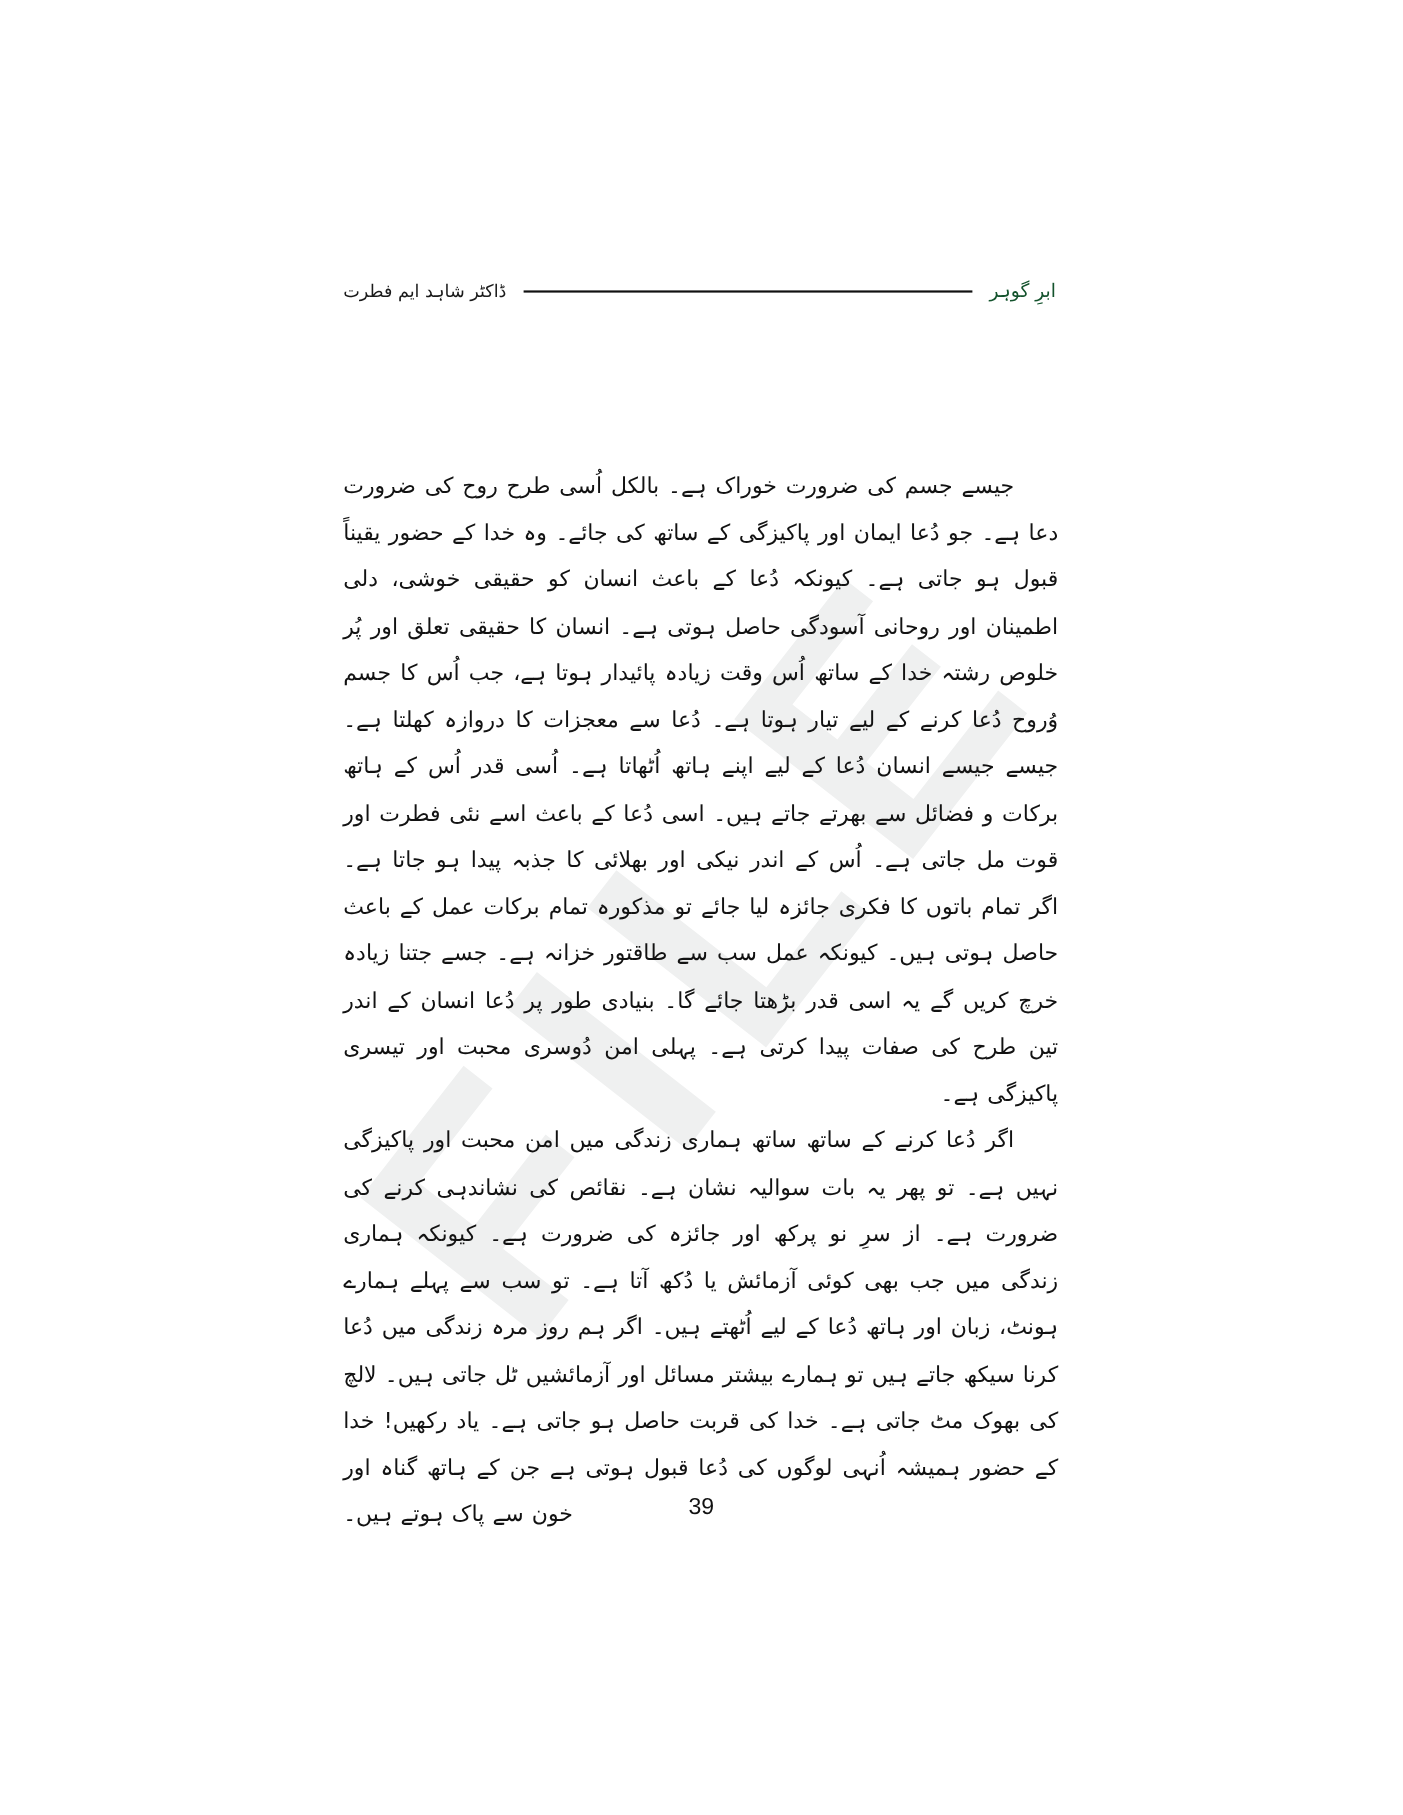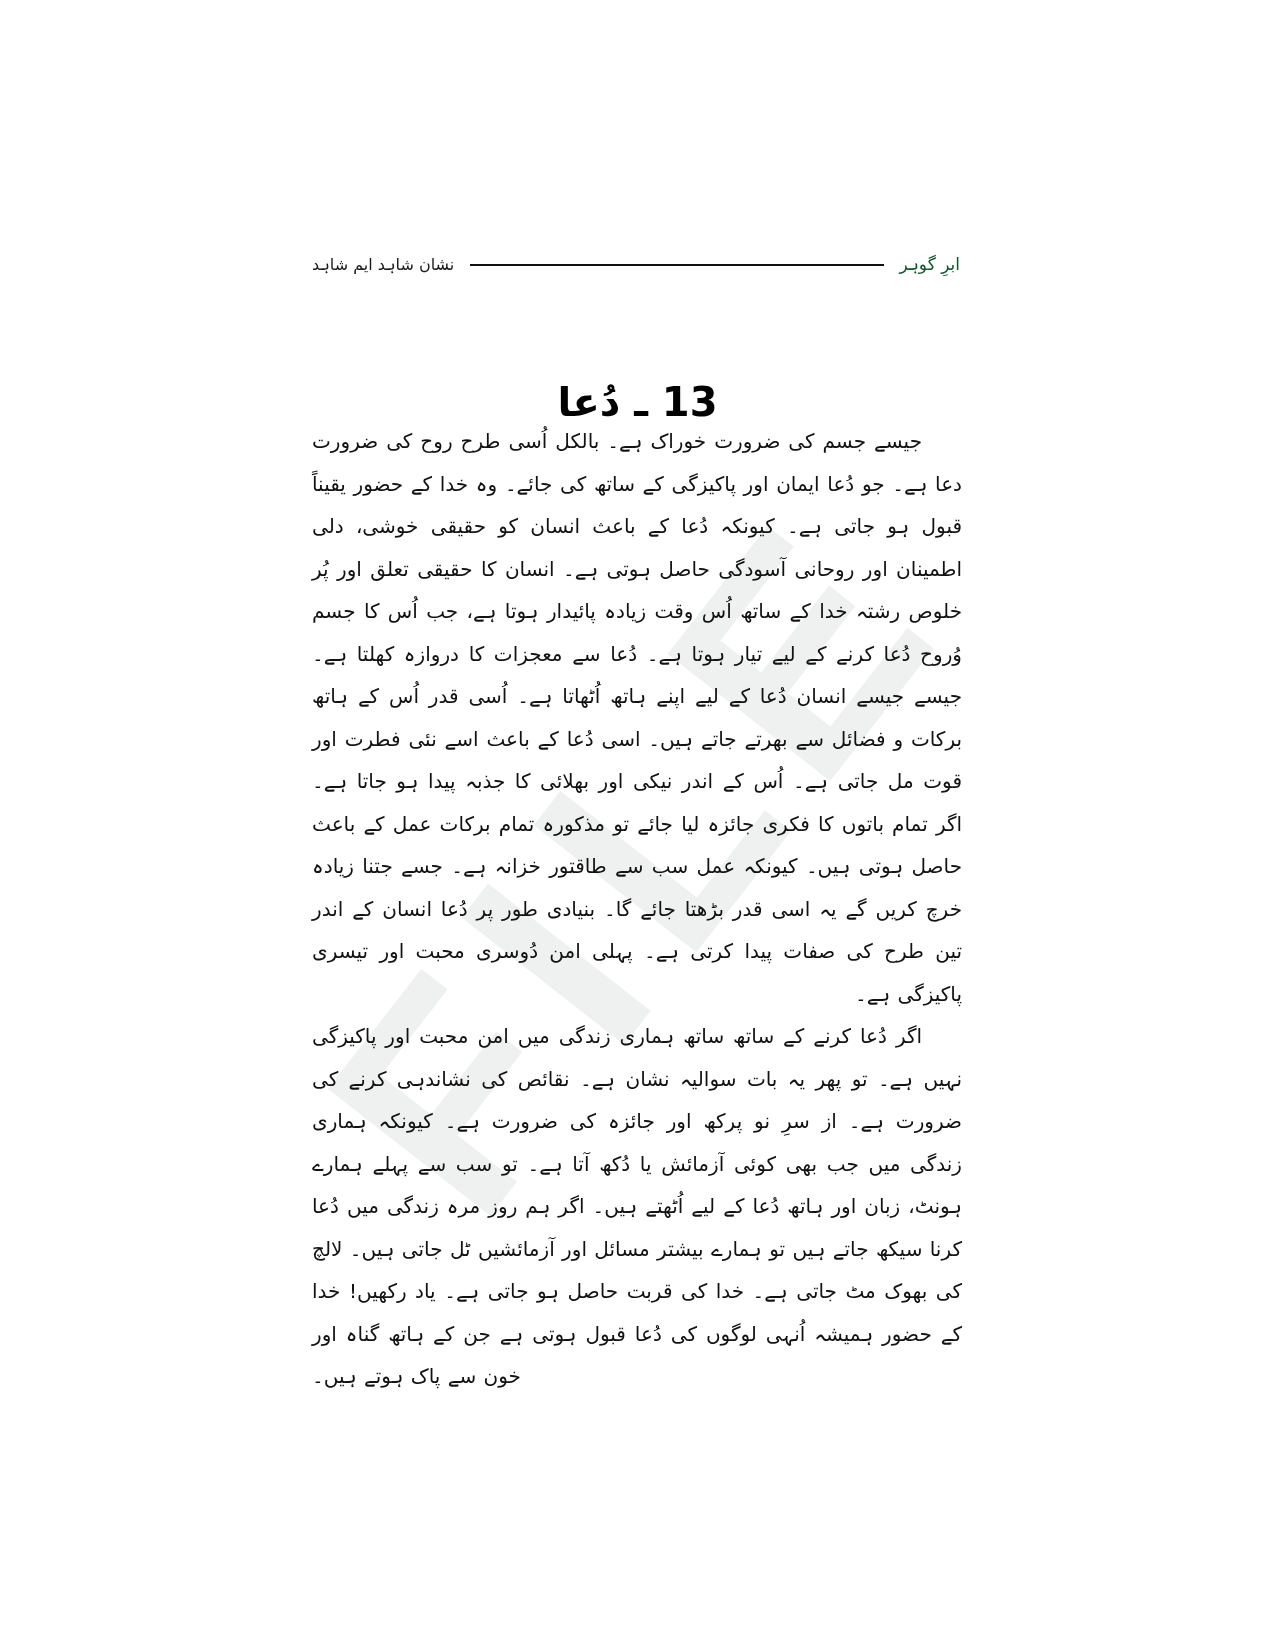--- a/index.html
+++ b/index.html
@@ -139,24 +139,24 @@
 
 <div class="page">
 
   <div class="watermark-layer">
     <div class="watermark-text">FILE</div>
   </div>
 
   <div class="header">
     <div class="header-right-title">ابرِ گوہر</div>
     <div class="header-rule"></div>
-    <div class="header-left-title">نشان شاہد ایم شاہد</div>
+    <div class="header-left-title">ڈاکٹر شاہد ایم فطرت</div>
   </div>
 
-  <h1 class="chapter-title">13 ـ دُعا</h1>
 
   <div class="body-block">
     <p class="para indented">جیسے جسم کی ضرورت خوراک ہے۔ بالکل اُسی طرح روح کی ضرورت دعا ہے۔ جو دُعا ایمان اور پاکیزگی کے ساتھ کی جائے۔ وہ خدا کے حضور یقیناً قبول ہو جاتی ہے۔ کیونکہ دُعا کے باعث انسان کو حقیقی خوشی، دلی اطمینان اور روحانی آسودگی حاصل ہوتی ہے۔ انسان کا حقیقی تعلق اور پُر خلوص رشتہ خدا کے ساتھ اُس وقت زیادہ پائیدار ہوتا ہے، جب اُس کا جسم وُروح دُعا کرنے کے لیے تیار ہوتا ہے۔ دُعا سے معجزات کا دروازہ کھلتا ہے۔ جیسے جیسے انسان دُعا کے لیے اپنے ہاتھ اُٹھاتا ہے۔ اُسی قدر اُس کے ہاتھ برکات و فضائل سے بھرتے جاتے ہیں۔ اسی دُعا کے باعث اسے نئی فطرت اور قوت مل جاتی ہے۔ اُس کے اندر نیکی اور بھلائی کا جذبہ پیدا ہو جاتا ہے۔ اگر تمام باتوں کا فکری جائزہ لیا جائے تو مذکورہ تمام برکات عمل کے باعث حاصل ہوتی ہیں۔ کیونکہ عمل سب سے طاقتور خزانہ ہے۔ جسے جتنا زیادہ خرچ کریں گے یہ اسی قدر بڑھتا جائے گا۔ بنیادی طور پر دُعا انسان کے اندر تین طرح کی صفات پیدا کرتی ہے۔ پہلی امن دُوسری محبت اور تیسری پاکیزگی ہے۔</p>
     <p class="para indented">اگر دُعا کرنے کے ساتھ ساتھ ہماری زندگی میں امن محبت اور پاکیزگی نہیں ہے۔ تو پھر یہ بات سوالیہ نشان ہے۔ نقائص کی نشاندہی کرنے کی ضرورت ہے۔ از سرِ نو پرکھ اور جائزہ کی ضرورت ہے۔ کیونکہ ہماری زندگی میں جب بھی کوئی آزمائش یا دُکھ آتا ہے۔ تو سب سے پہلے ہمارے ہونٹ، زبان اور ہاتھ دُعا کے لیے اُٹھتے ہیں۔ اگر ہم روز مرہ زندگی میں دُعا کرنا سیکھ جاتے ہیں تو ہمارے بیشتر مسائل اور آزمائشیں ٹل جاتی ہیں۔ لالچ کی بھوک مٹ جاتی ہے۔ خدا کی قربت حاصل ہو جاتی ہے۔ یاد رکھیں! خدا کے حضور ہمیشہ اُنہی لوگوں کی دُعا قبول ہوتی ہے جن کے ہاتھ گناہ اور خون سے پاک ہوتے ہیں۔</p>
   </div>
 
+  <div class="page-number">39</div>
 
 </div>
 
 </body></html>

